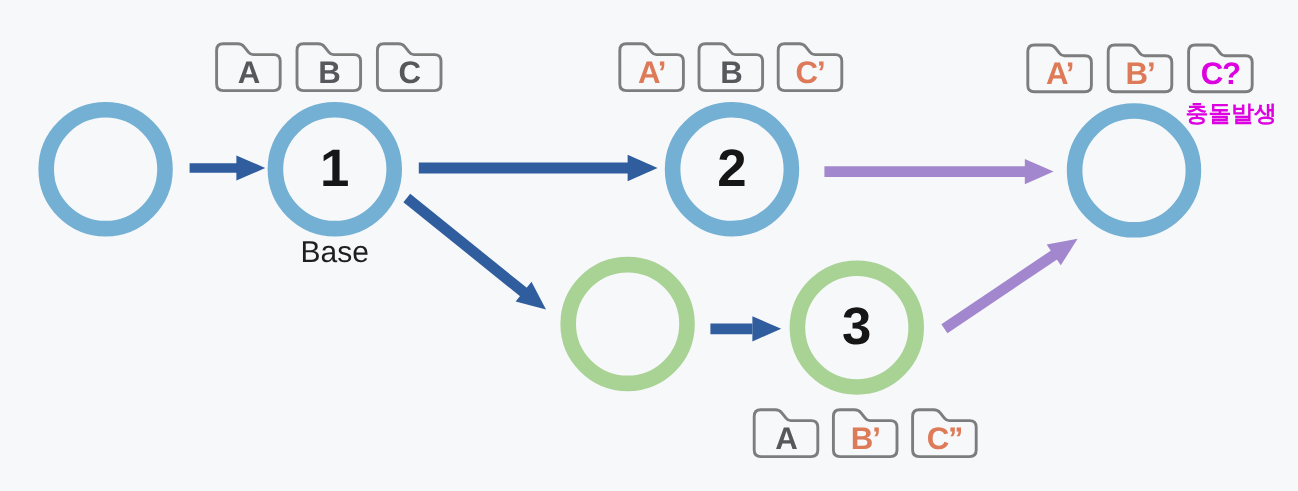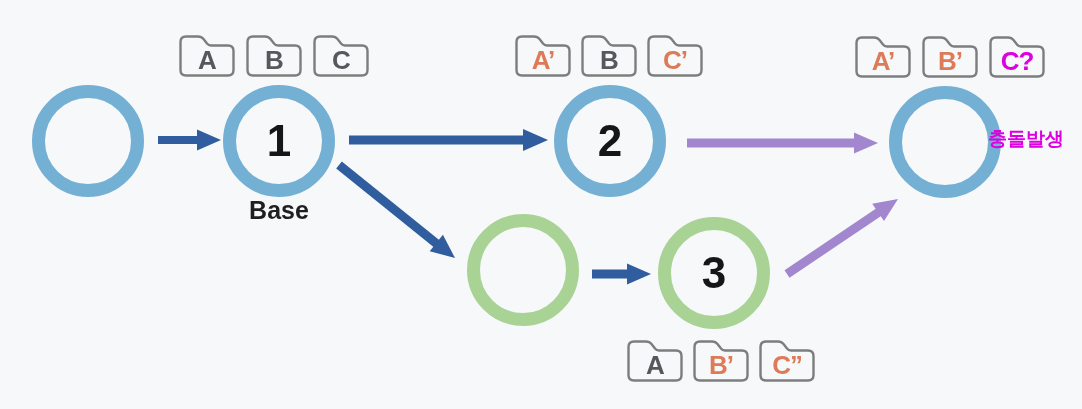--- a/index.html
+++ b/index.html
@@ -25,40 +25,40 @@
     border-radius:50%;
     border:13px solid #74b0d4;
     display:flex;align-items:center;justify-content:center;
     font-size:44px;font-weight:bold;color:#161616;
     background:transparent;
   }
   .node.green{border-color:#a9d295;}
   .node-caption{
     position:absolute;
     width:140px;text-align:center;
-    font-size:25px;font-weight:700;color:#1f1f1f;
+    font-size:25px;font-weight:400;color:#1f1f1f;
   }
   
   .folder{
     position:absolute;
     width:62px;height:48px;
   }
   .folder svg{position:absolute;left:0;top:0;width:62px;height:48px;}
   .folder-label{
     position:absolute;left:0;right:0;top:11px;bottom:0;
     display:flex;align-items:center;justify-content:center;
     font-size:26px;font-weight:bold;letter-spacing:-1px;
     color:#56585c;
   }
   .folder-label.modified{color:#dd7a58;}
   .folder-label.conflict{color:#dd00e0;}
   .conflict-caption{
     position:absolute;
     width:90px;text-align:center;
-    font-size:19px;font-weight:bold;color:#dd00e0;margin-top:44px;
+    font-size:19px;font-weight:bold;color:#dd00e0;
   }
 </style>
 </head>
 <body>
 
 <div class="canvas">
 
   <svg class="arrows" viewBox="0 0 1082 409">
     <g>
       <line x1="158" y1="140" x2="198" y2="140" stroke="#2f5d9e" stroke-width="8"></line>

